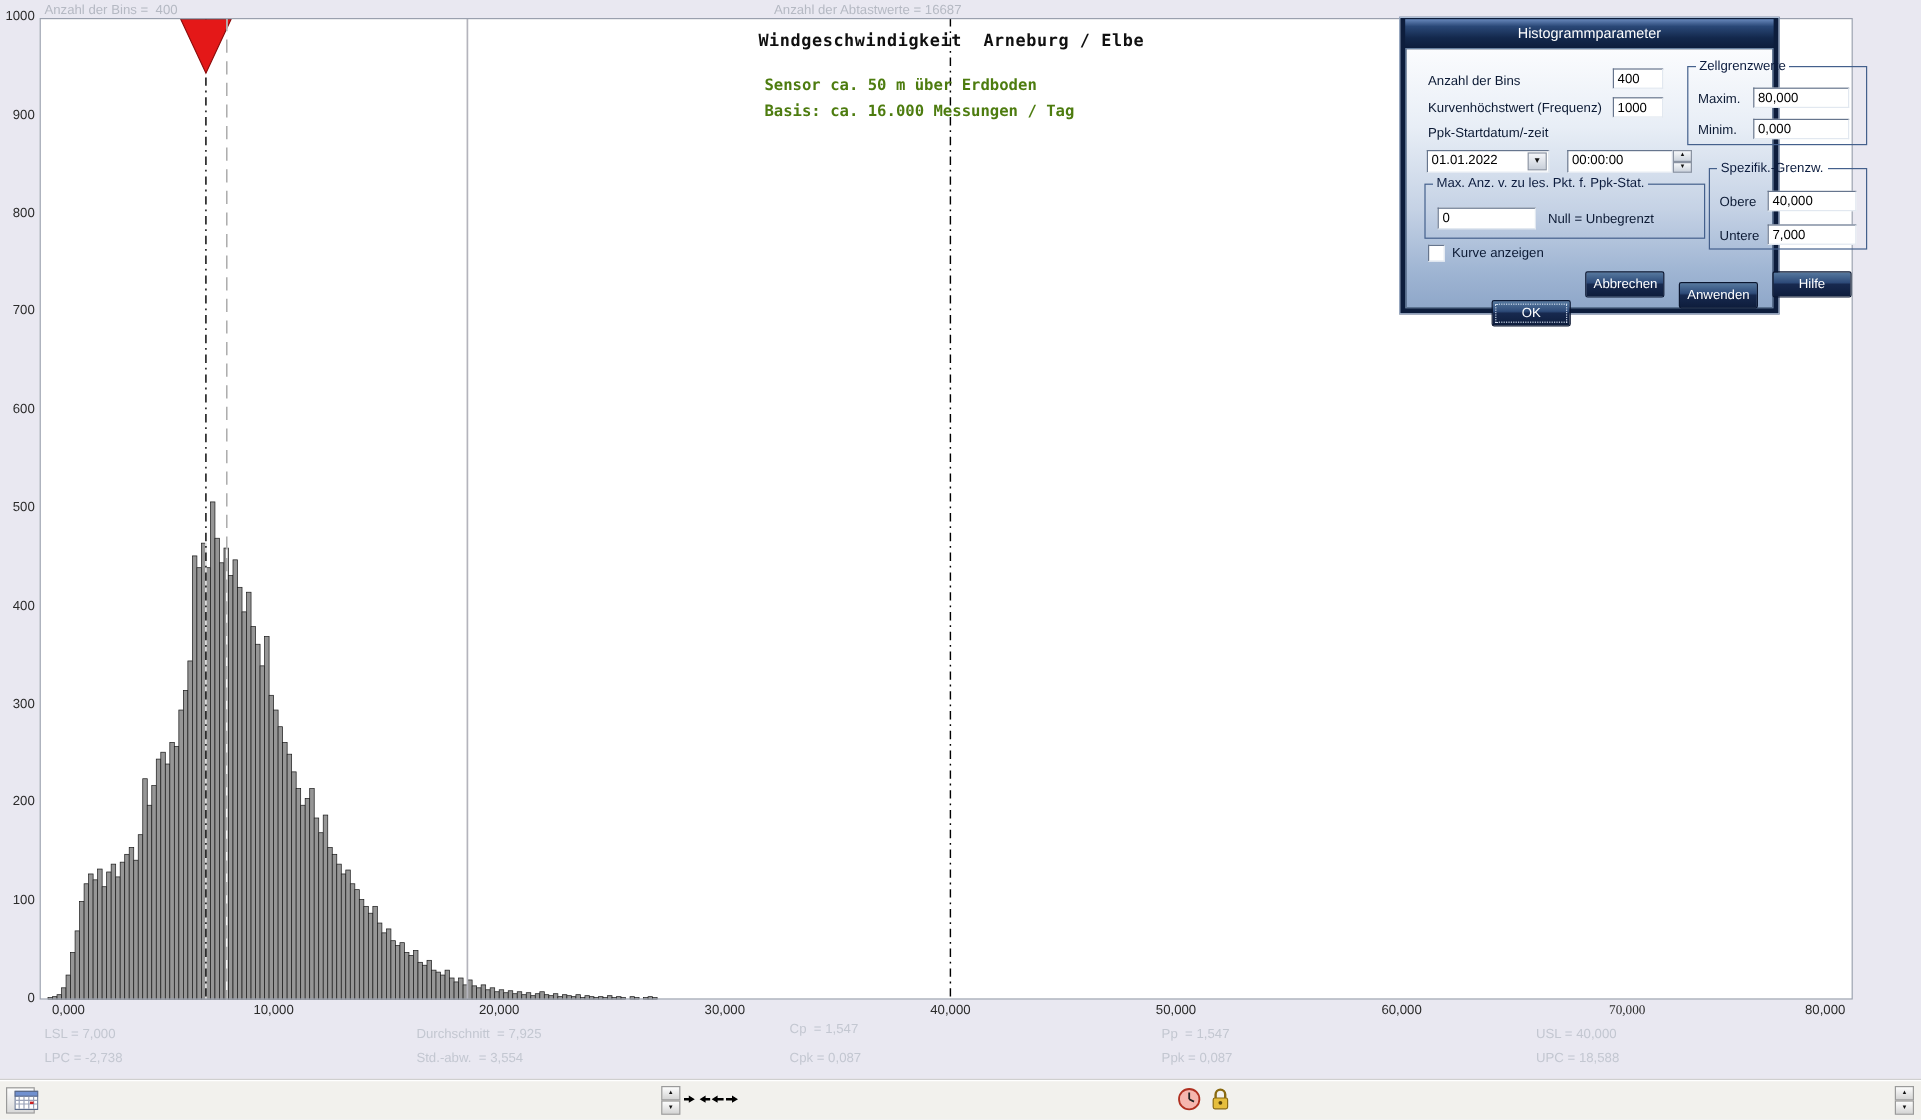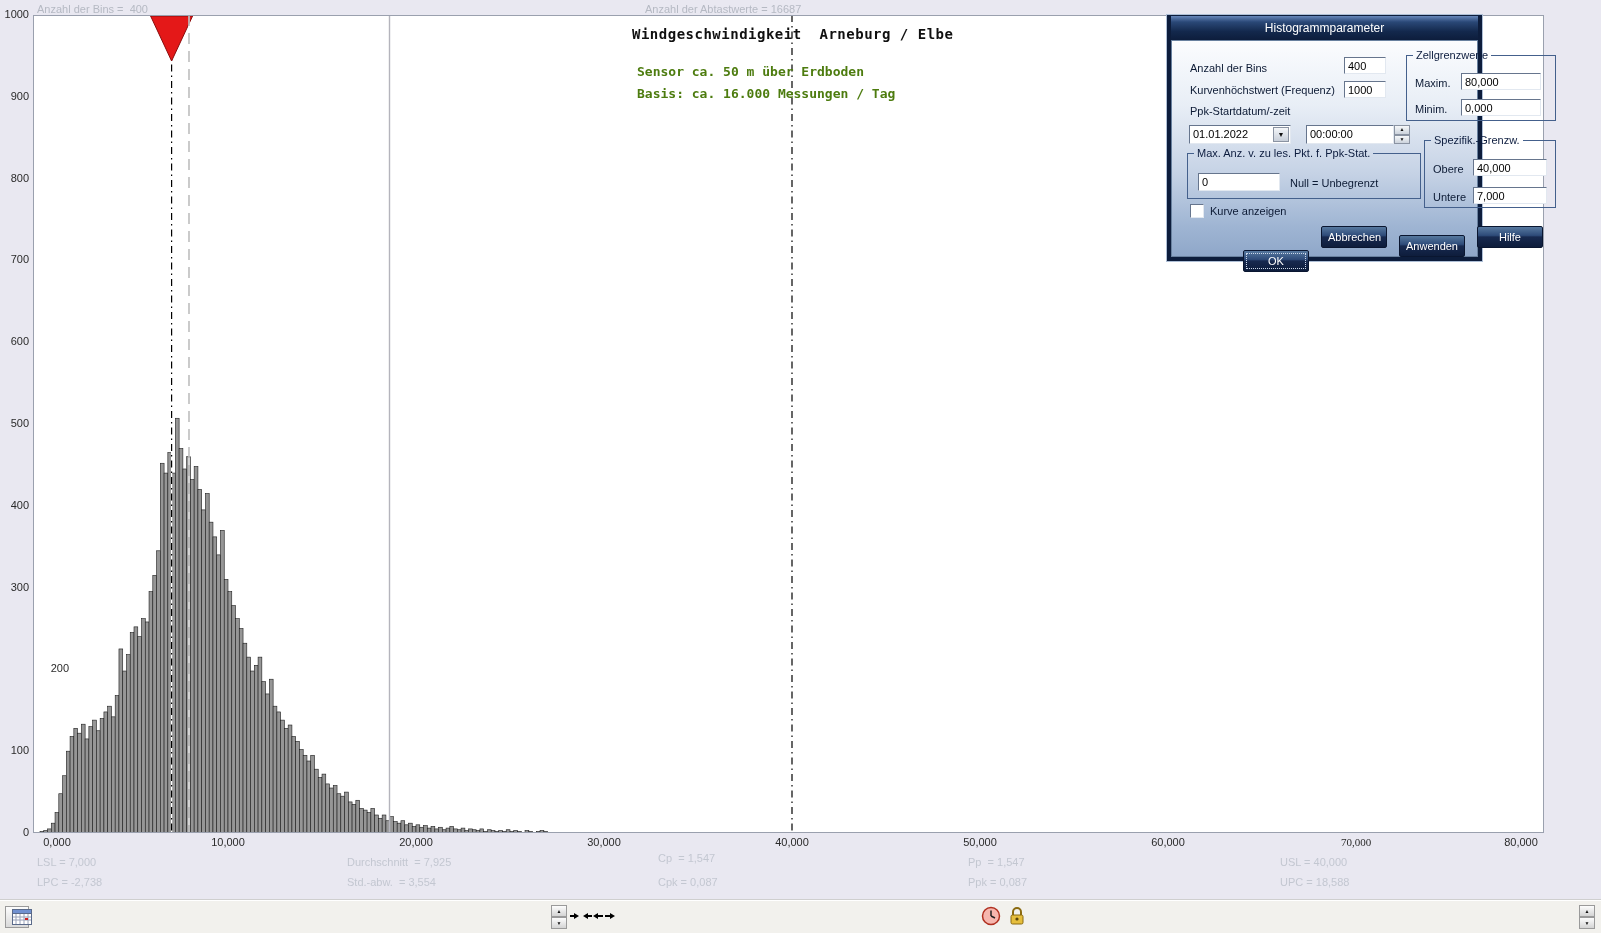--- a/index.html
+++ b/index.html
@@ -192,21 +192,21 @@
   <div class="gray-note" style="left:37px;">Anzahl der Bins =  400</div>
   <div class="gray-note" style="left:645px;">Anzahl der Abtastwerte = 16687</div>
 
   <div class="chart-title">Windgeschwindigkeit  Arneburg / Elbe</div>
   <div class="chart-sub" style="left:637px;top:64px;">Sensor ca. 50 m über Erdboden</div>
   <div class="chart-sub" style="left:637px;top:86px;">Basis: ca. 16.000 Messungen / Tag</div>
 
   <div id="y-axis">
       <div class="ytick" style="top: 826px;">0</div>
       <div class="ytick" style="top: 744.2px;">100</div>
-      <div class="ytick" style="top: 662.4px; padding-left: 40px;">200</div>
+      <div class="ytick" style="top: 662.4px;">200</div>
       <div class="ytick" style="top: 580.6px;">300</div>
       <div class="ytick" style="top: 498.8px;">400</div>
       <div class="ytick" style="top: 417px;">500</div>
       <div class="ytick" style="top: 335.2px;">600</div>
       <div class="ytick" style="top: 253.4px;">700</div>
       <div class="ytick" style="top: 171.6px;">800</div>
       <div class="ytick" style="top: 89.8px;">900</div>
       <div class="ytick" style="top: 8px;">1000</div>
     </div>
   <div id="x-axis">

